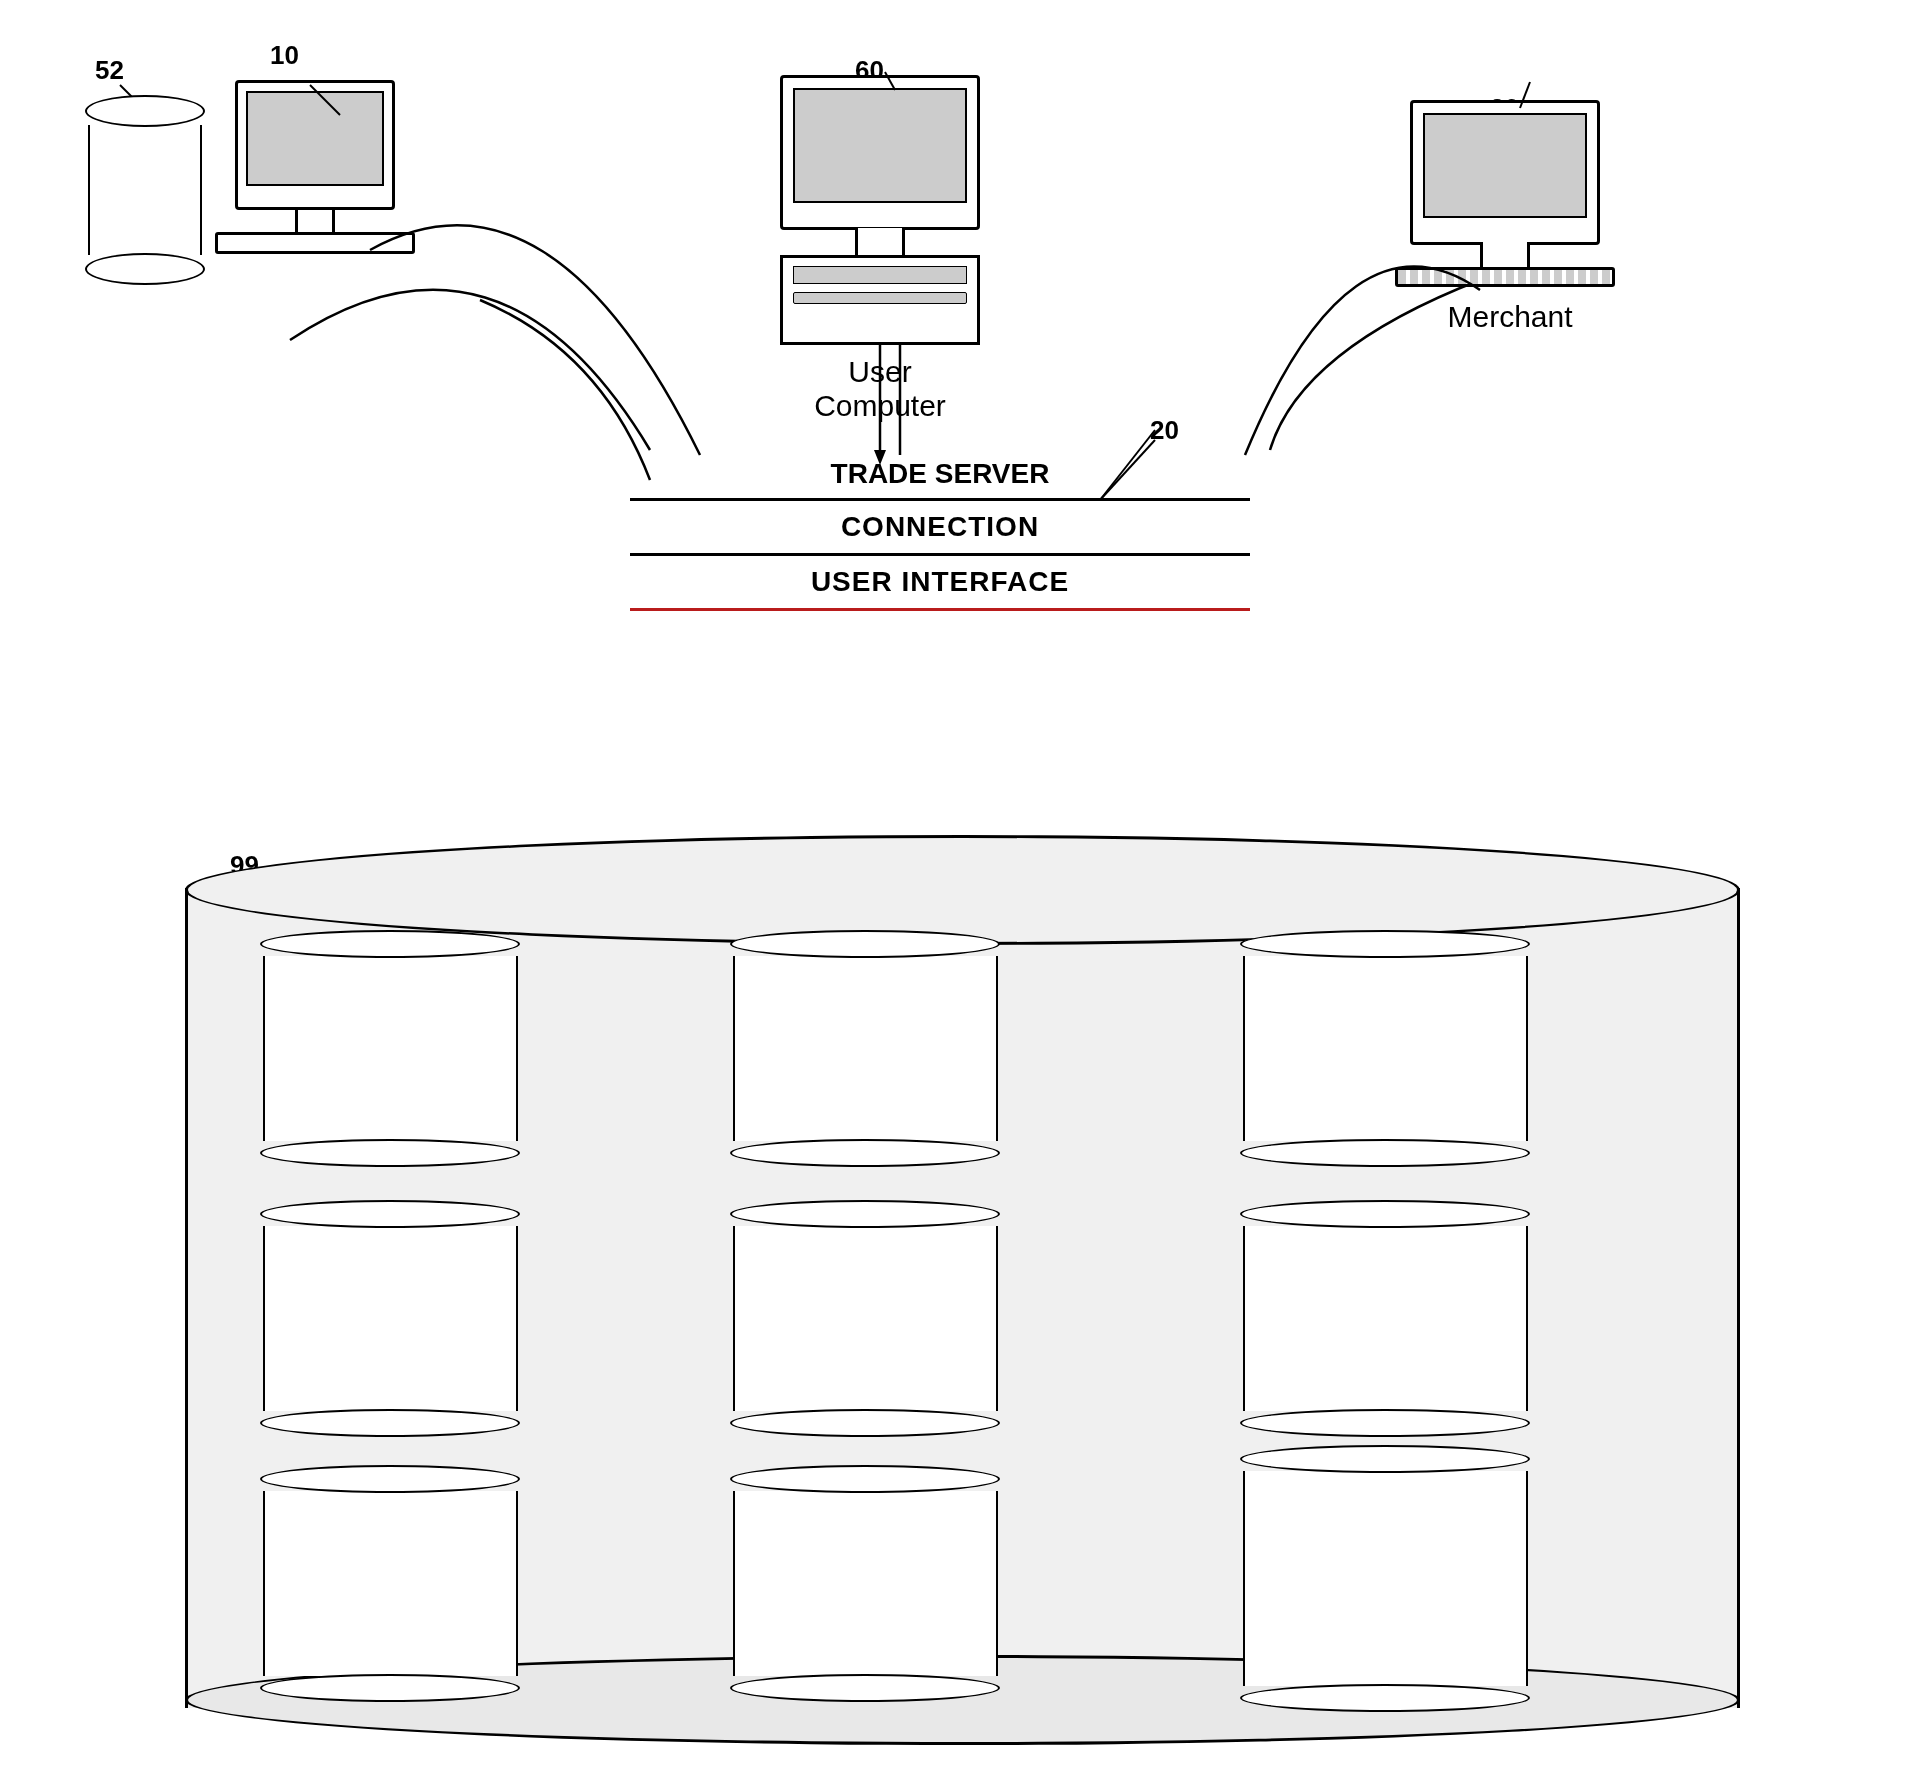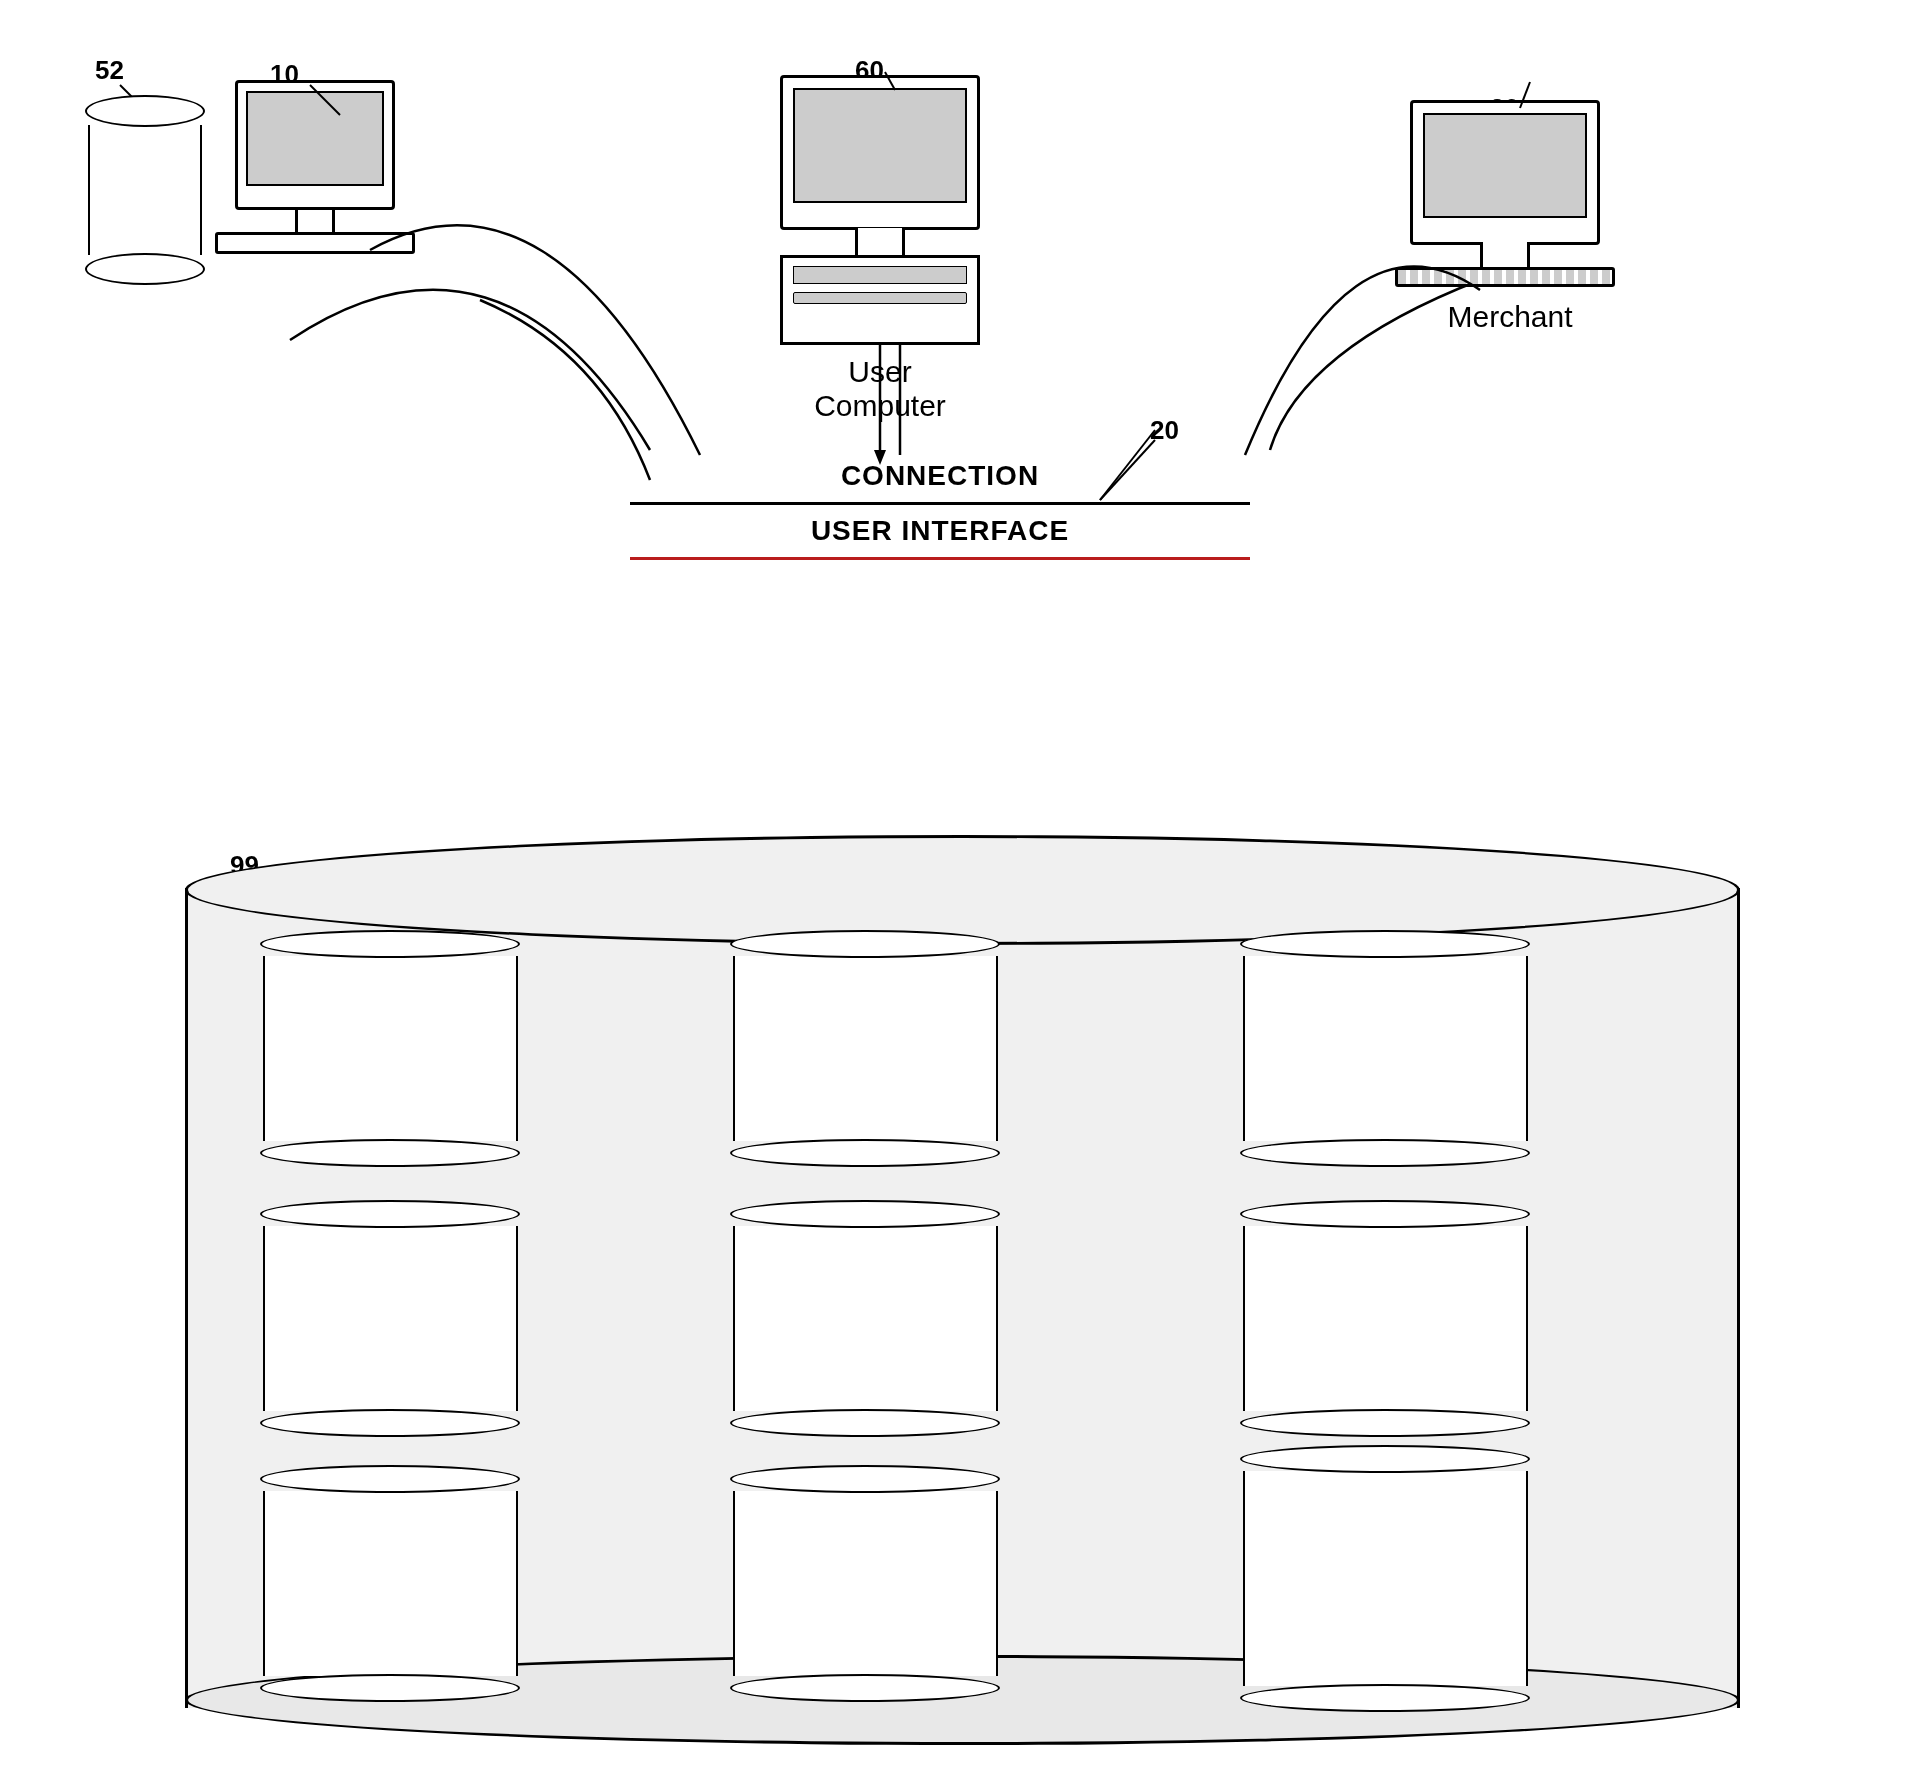--- a/index.html
+++ b/index.html
@@ -131,21 +131,21 @@
 
     <path d="M 1480 280 Q 1300 350 1270 450" stroke="#000" stroke-width="2.5" fill="none"></path>
 
     <path d="M 900 340 L 900 455" stroke="#000" stroke-width="2.5" fill="none"></path>
 
     <path d="M 1155 430 L 1100 500" stroke="#000" stroke-width="2" fill="none"></path>
   </svg>
 
   <div class="ref-label" style="top:55px; left:95px;">52</div>
 
-  <div class="ref-label" style="top:59px; left:270px;">10</div>
+  <div class="ref-label" style="top:40px; left:270px;">10</div>
 
   <div class="ref-label" style="top:55px; left:855px;">60</div>
 
   <div class="ref-label" style="top:65px; left:1490px;margin-top:28px;">30</div>
 
   <div class="ref-label" style="top:415px; left:1150px;">20</div>
 
   <div class="ref-label" style="top:850px; left:230px;">99</div>
 
   <div style="position:absolute; top:95px; left:85px; width:120px;">
@@ -181,20 +181,21 @@
   </div>
 
   <div style="position:absolute; top:242px; left:1480px; width:50px; height:28px; border-left:3px solid #000; border-right:3px solid #000; background:#fff;"></div>
 
   <div style="position:absolute; top:267px; left:1395px; width:220px; height:20px; border:3px solid #000; border-radius:3px; background:#fff;
     background: repeating-linear-gradient(90deg, #ccc 0px, #ccc 8px, #fff 8px, #fff 12px);"></div>
 
   <div class="node-label" style="top:300px; left:1430px; width:160px;">Merchant</div>
 
   <div style="position:absolute; top:450px; left:630px; width:620px;">
+    <div class="trade-server-title">TRADE SERVER</div>
     <div class="trade-server-row">CONNECTION</div>
     <div class="trade-server-row" style="border-bottom:3px solid #b91c1c;">USER INTERFACE</div>
   </div>
 
   <div style="position:absolute; top:835px; left:185px; width:1555px; height:110px; border:3px solid #000; border-radius:50%; background:#f0f0f0; z-index:1;"></div>
 
   <div style="position:absolute; top:888px; left:185px; width:1555px; height:820px; border-left:3px solid #000; border-right:3px solid #000; background:#f0f0f0; z-index:0;"></div>
 
   <div style="position:absolute; top:1655px; left:185px; width:1555px; height:90px; border:3px solid #000; border-radius:50%; background:#e8e8e8; z-index:1;"></div>
 

